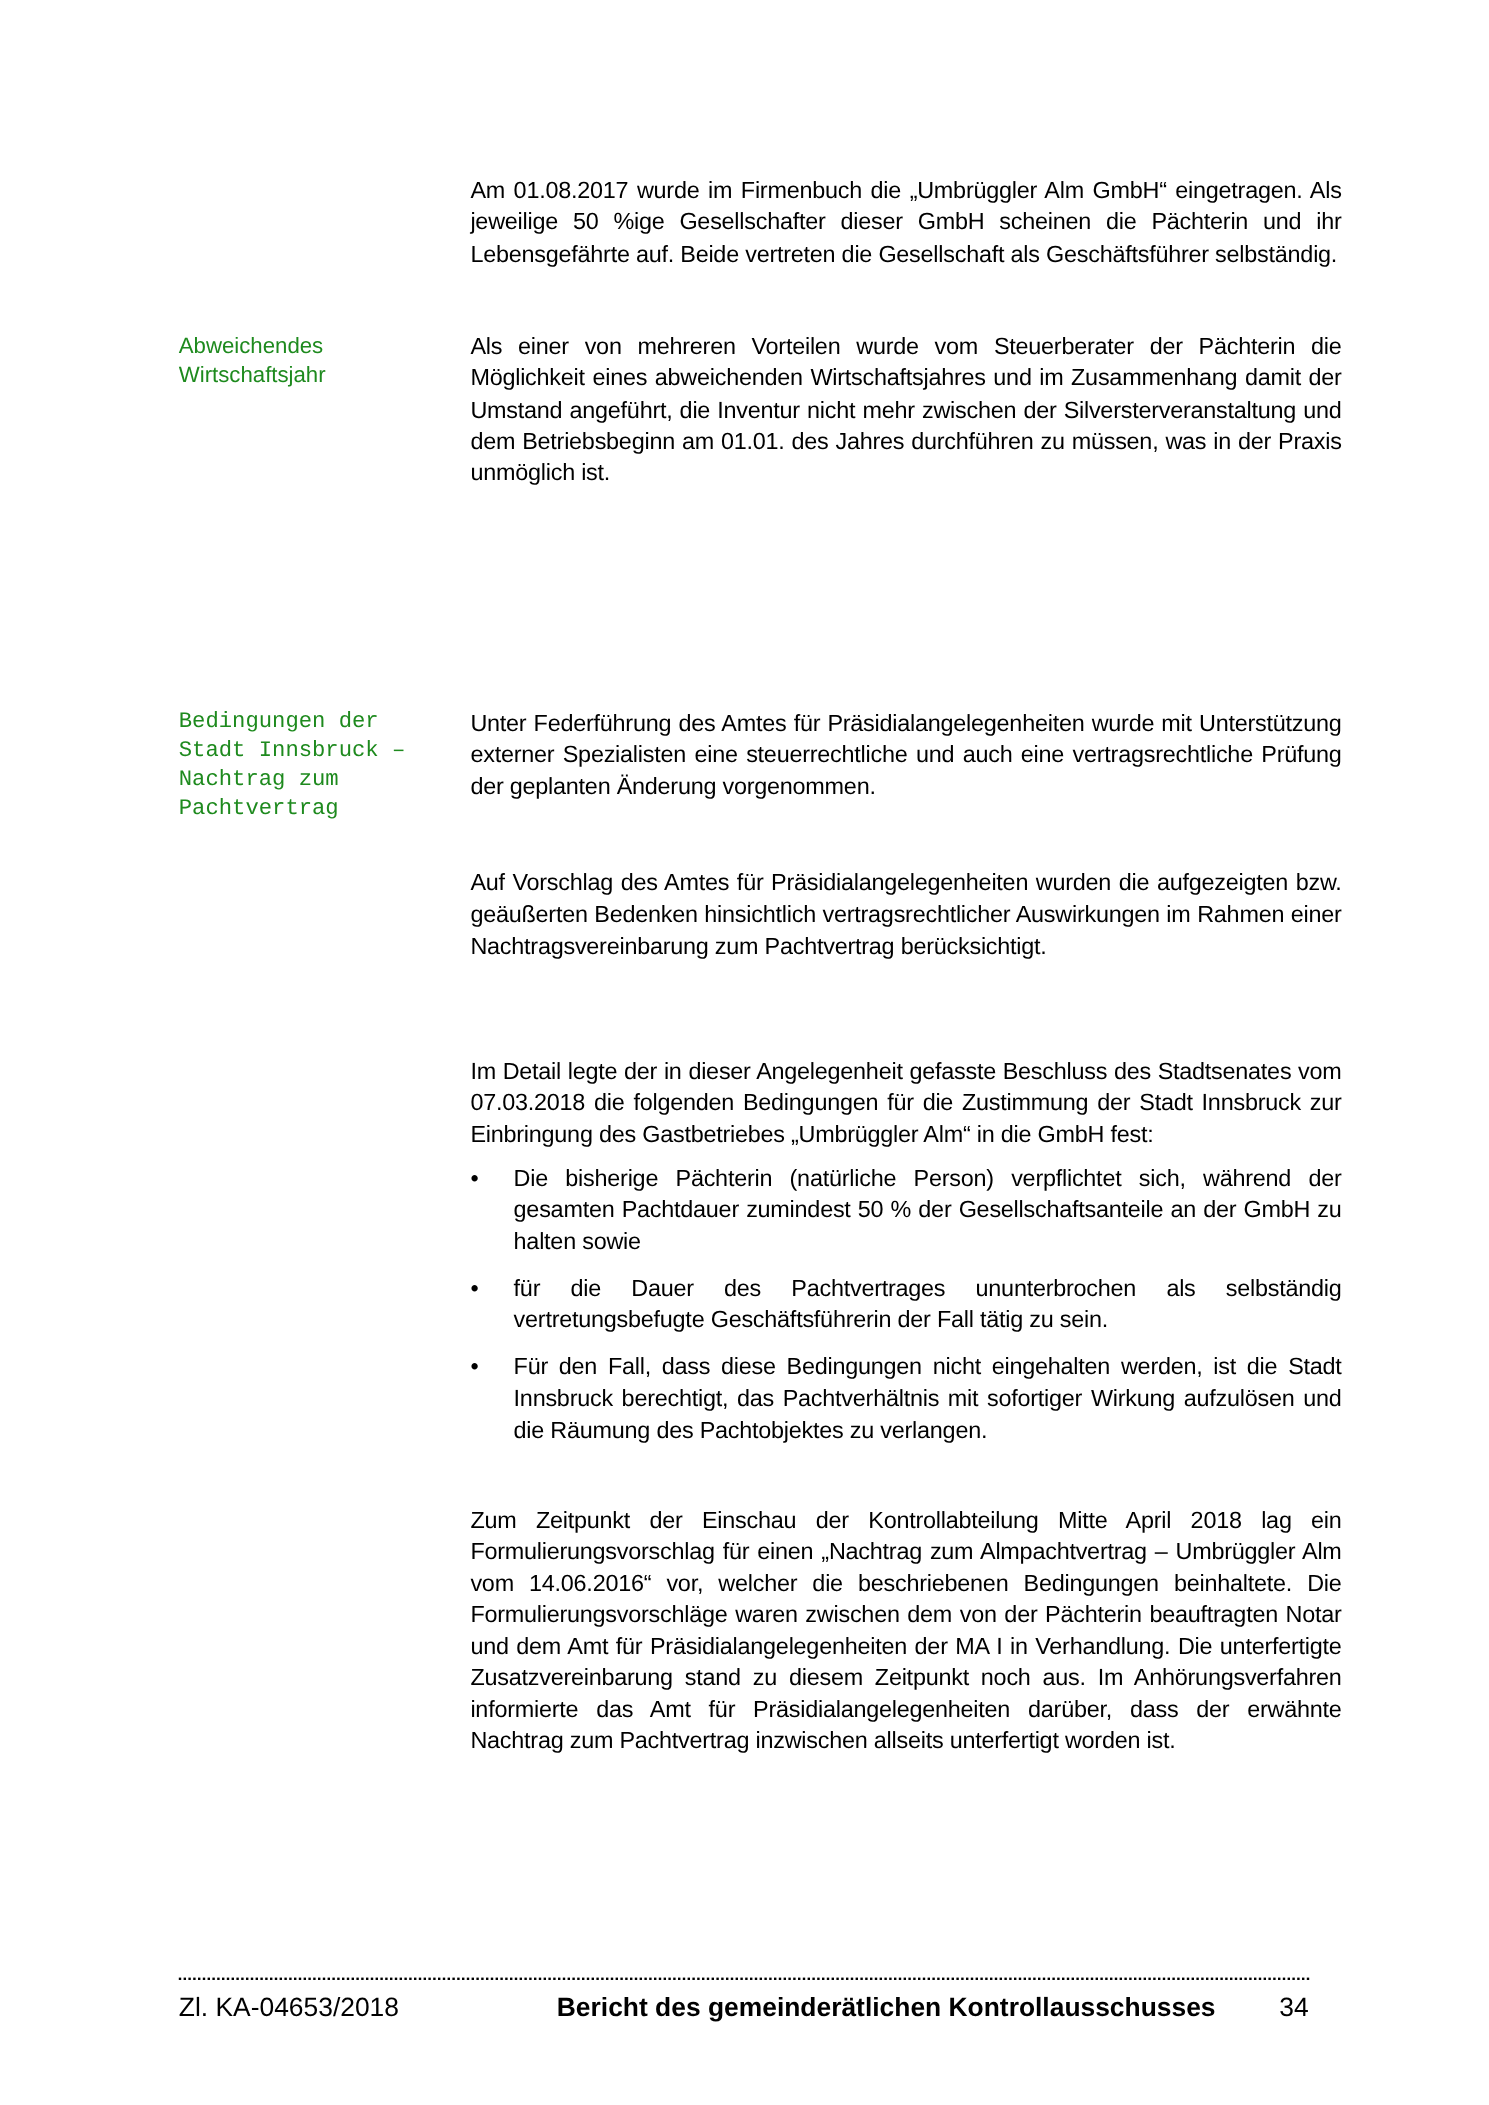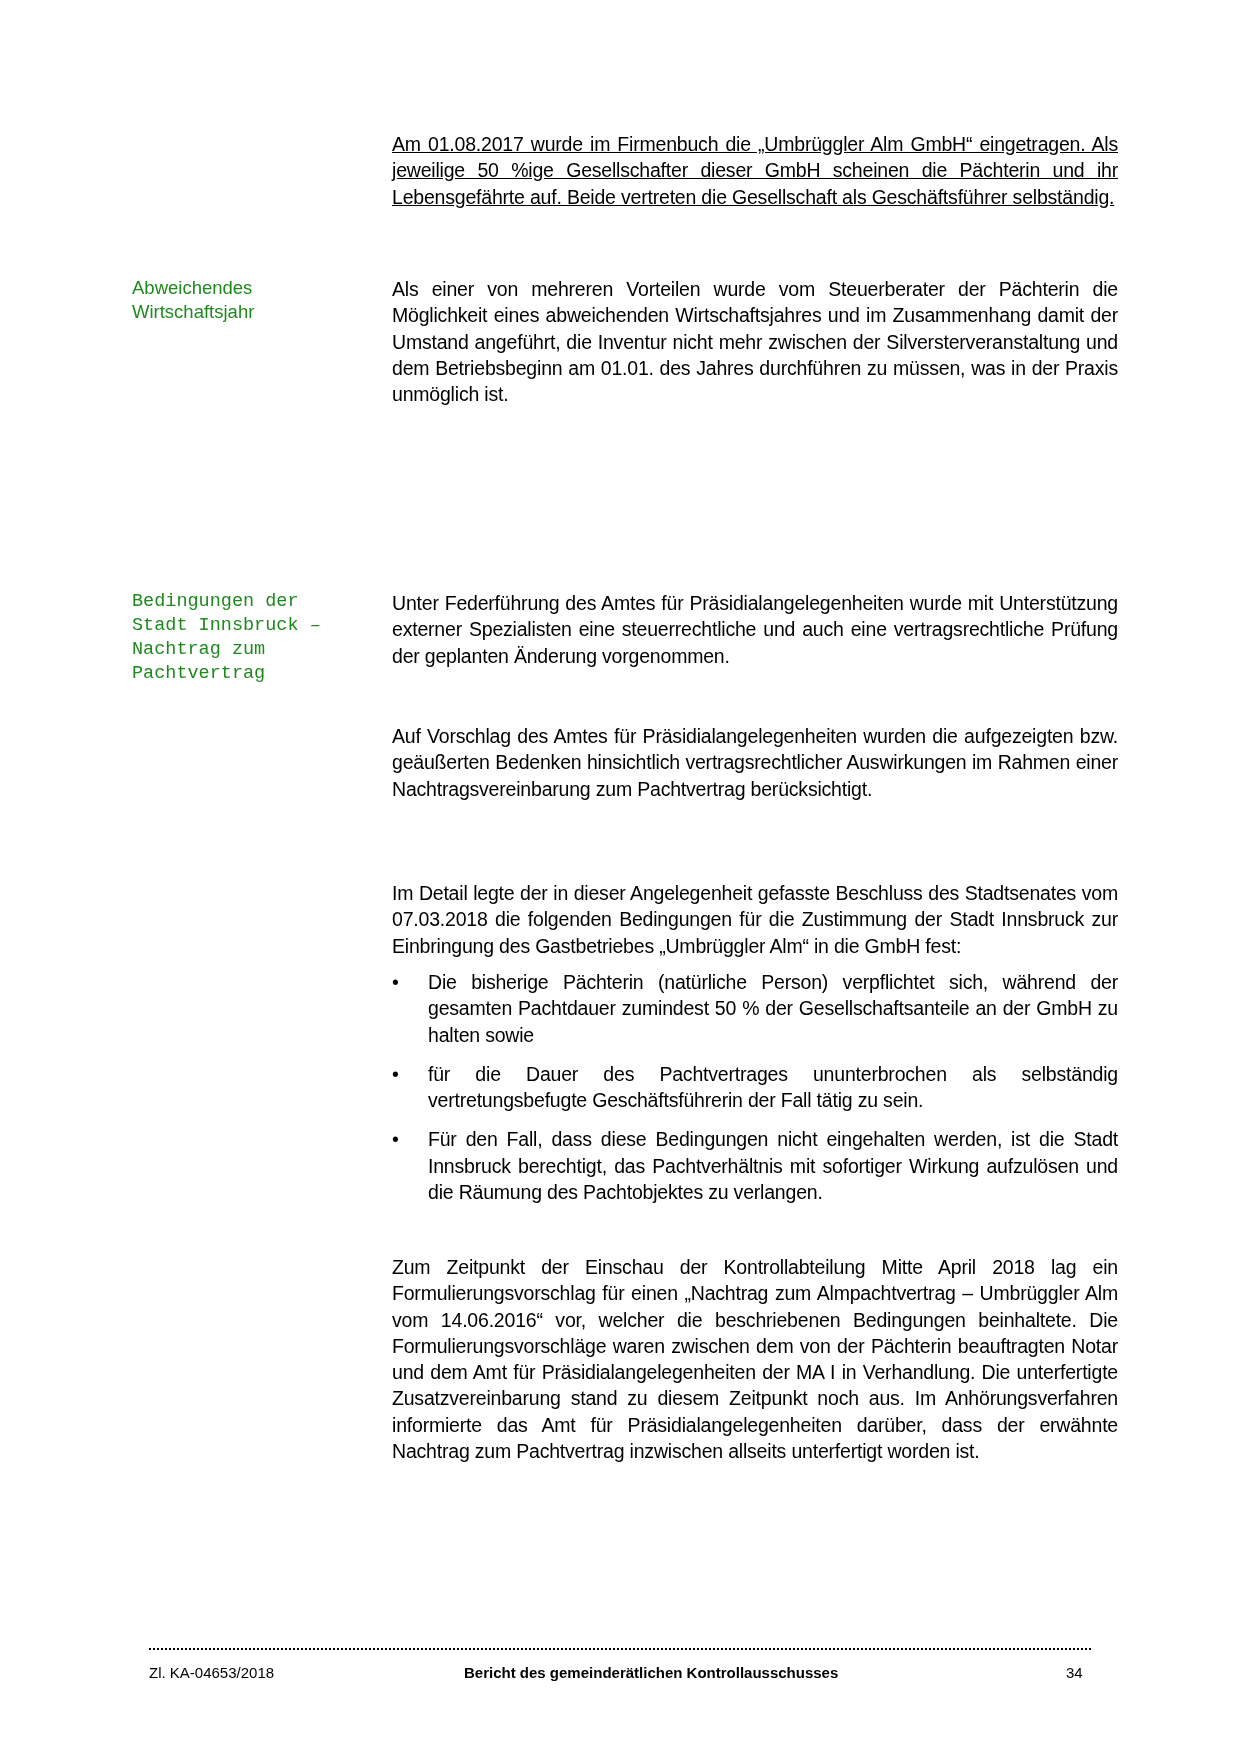--- a/index.html
+++ b/index.html
@@ -1,32 +1,32 @@
 <!DOCTYPE html>
 <html><head>
 <meta charset="utf-8">
 <style>
   html, body { margin: 0; padding: 0; background: #ffffff; }
   body { width: 1241px; height: 1754px; position: relative; overflow: hidden; font-family: "Liberation Sans", sans-serif; color: #000; }
   .page { position: absolute; left: 0; top: 0; width: 1241px; height: 1754px; }
   .body-col { position: absolute; left: 392px; width: 726px; }
   .para { font-size: 19.5px; line-height: 26.3px; text-align: justify; margin: 0; font-stretch: condensed; letter-spacing: -0.2px; }
-  .sidenote { position: absolute; left: 132px; width: 190px; color: #1e8a1e; font-size: 18.5px; line-height: 24px; }
+  .sidenote { position: absolute; left: 149px; width: 190px; color: #1e8a1e; font-size: 18.5px; line-height: 24px; }
   .bullets { list-style: none; margin: 0; padding: 0; }
   .bullets li { position: relative; padding-left: 36px; margin-bottom: 13px; font-size: 19.5px; line-height: 26.3px; text-align: justify; letter-spacing: -0.2px; }
   .bullets li .dot { position: absolute; left: 0; top: 0; }
   .footer-line { position: absolute; left: 149px; top: 1648px; width: 942px; border-top: 2px dotted #000; }
-  .footer { position: absolute; top: 1662px; font-size: 15px; line-height: 22px; }
+  .footer { position: absolute; top: 1662px; font-size: 22px; line-height: 22px; }
 </style>
 </head>
 <body>
 
 <div class="page">
 
-  <p class="para body-col" style="top:131px;text-decoration:underline;">Am 01.08.2017 wurde im Firmenbuch die „Umbrüggler Alm GmbH“ eingetragen. Als jeweilige 50 %ige Gesellschafter dieser GmbH schei­nen die Pächterin und ihr Lebensgefährte auf. Beide vertreten die Ge­sellschaft als Geschäftsführer selbständig.</p>
+  <p class="para body-col" style="top:146px;">Am 01.08.2017 wurde im Firmenbuch die „Umbrüggler Alm GmbH“ eingetragen. Als jeweilige 50 %ige Gesellschafter dieser GmbH schei­nen die Pächterin und ihr Lebensgefährte auf. Beide vertreten die Ge­sellschaft als Geschäftsführer selbständig.</p>
 
   <div class="sidenote" style="top:276px;">
     <div>Abweichendes</div>
     <div>Wirtschaftsjahr</div>
   </div>
 
   <p class="para body-col" style="top:276px;">Als einer von mehreren Vorteilen wurde vom Steuerberater der Pächte­rin die Möglichkeit eines abweichenden Wirtschaftsjahres und im Zu­sammenhang damit der Umstand angeführt, die Inventur nicht mehr zwischen der Silversterveranstaltung und dem Betriebsbeginn am 01.01. des Jahres durchführen zu müssen, was in der Praxis unmög­lich ist.</p>
 
 
   <div class="sidenote" style="top:590px;font-family:Liberation Mono, monospace;">

